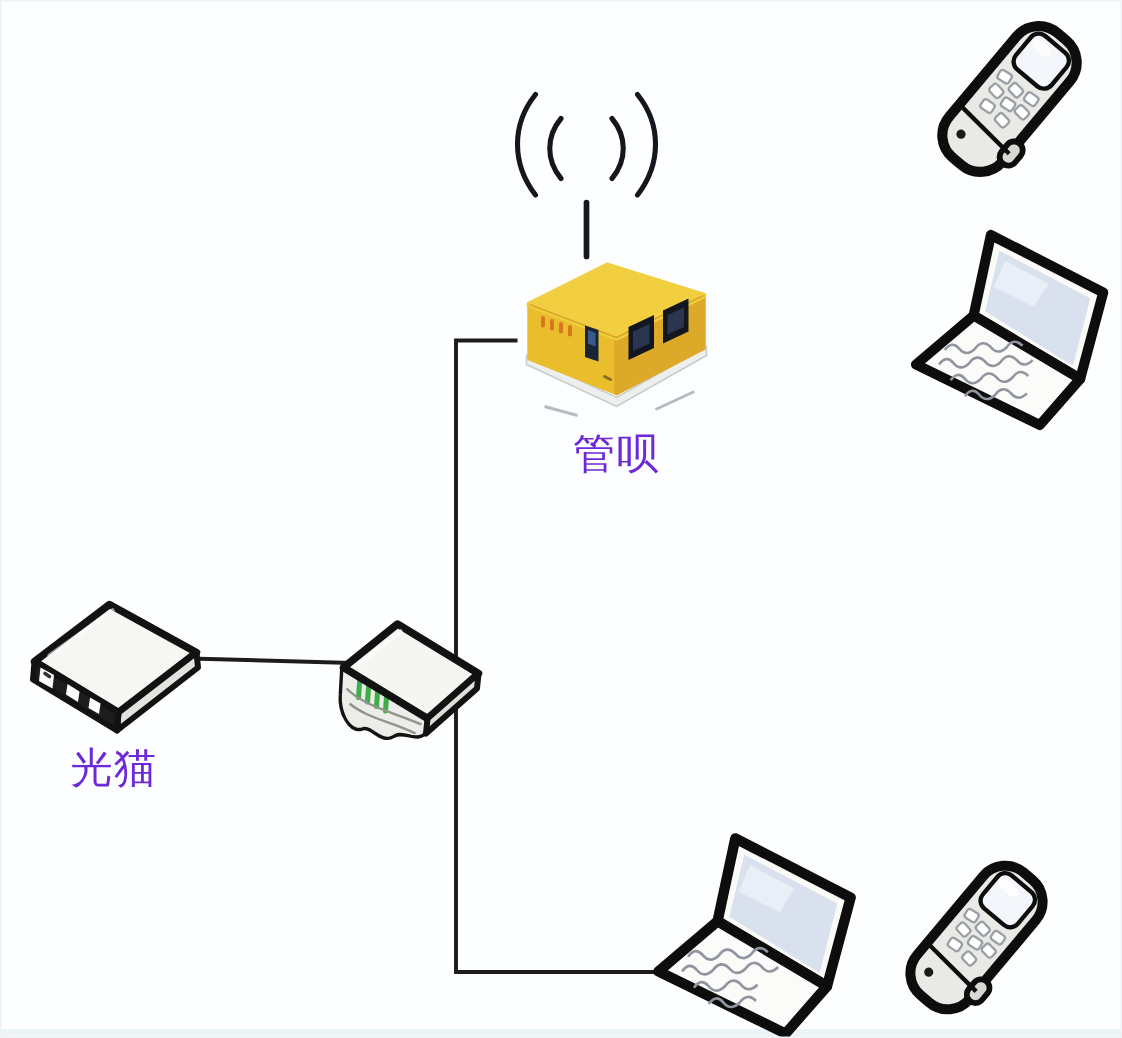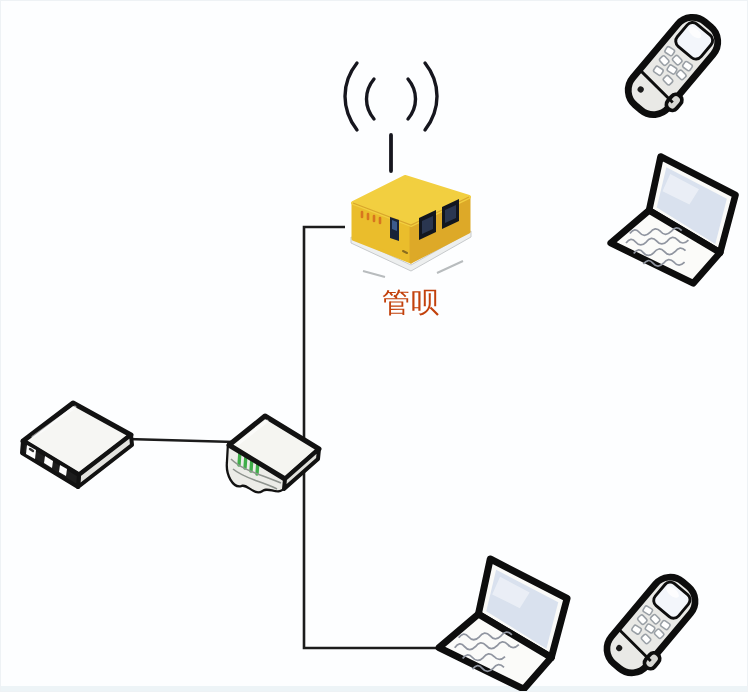--- a/index.html
+++ b/index.html
@@ -20,21 +20,21 @@
   .canvas::after{ 
     content:"";position:absolute;left:0;right:0;bottom:0;height:5px;
     background:#e9f1f5;opacity:.8;pointer-events:none;
   }
   .abs{position:absolute;}
   .lines{z-index:1;}
   .dev{z-index:3;}
   .sig{z-index:2;}
   .node-label{
     position:absolute;z-index:4;text-align:center;
-    font-size:28px;line-height:1.1;color:#c2410c;letter-spacing:1px;
+    font-size:28px;line-height:1.1;color:#6d28d9;letter-spacing:1px;
     font-family:"Liberation Sans","DejaVu Sans",sans-serif;
   }
 </style>
 </head>
 <body>
 
 <div class="canvas">
 
   <svg class="abs lines" style="left:0;top:0" width="748" height="692" viewBox="0 0 748 692">
     <path d="M126,438 L234,441" fill="none" stroke="var(--line)" stroke-width="2.6"></path>
@@ -89,20 +89,21 @@
     <path d="M64,80 L116,40 L117,50 L63,92 Z" fill="#e3e3df" stroke="#121212" stroke-width="4" stroke-linejoin="round"></path>
     <path d="M8,46 L64,80 L63,92 L7,58 Z" fill="#1d1d1d" stroke="#121212" stroke-width="4" stroke-linejoin="round"></path>
     <g fill="#fdfdfd">
       <path d="M12,50 L21,55 L20,64 L11,59 Z"></path>
       <path d="M30,61 L38,66 L37,73 L29,68 Z"></path>
       <path d="M45,70 L52,74 L51,81 L44,77 Z"></path>
     </g>
     <path d="M15,54 L18,56" stroke="#333" stroke-width="2.4" stroke-linecap="round"></path>
     <path d="M18,42 L60,12" stroke="#ffffff" stroke-width="3" opacity=".55" stroke-linecap="round"></path>
   </svg>
+  <div class="node-label" style="left:10px;top:496px;width:130px">光猫</div>
 
   <svg class="abs dev" style="left:214px;top:400px" width="122" height="102" viewBox="0 0 122 102">
     <path d="M14,44 L70,78 L69,86 C63,94 54,84 47,89 C39,94 33,81 26,84 C19,86 12,74 13,62 Z" fill="#ececе8" stroke="#121212" stroke-width="4.5" stroke-linejoin="round"></path>
     <path d="M14,44 L70,78 L69,86 C63,94 54,84 47,89 C39,94 33,81 26,84 C19,86 12,74 13,62 Z" fill="#ecece8"></path>
     <g stroke="var(--led-green)" stroke-width="3.4" stroke-linecap="round">
       <path d="M25,50 L24,64"></path>
         <path d="M31,53 L30,67"></path>
         <path d="M37,56 L36,70"></path>
         <path d="M43,59 L42,73"></path>
     </g>

